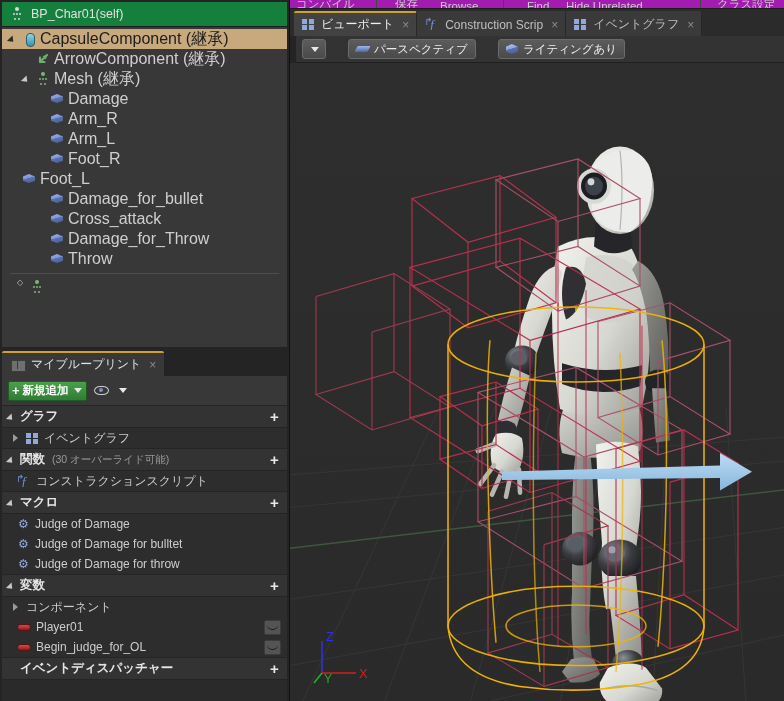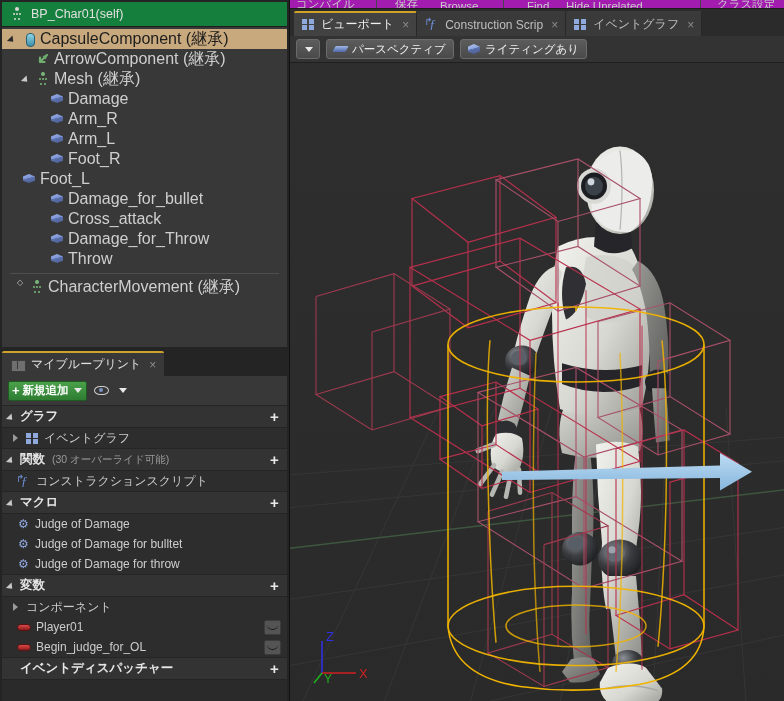--- a/index.html
+++ b/index.html
@@ -273,23 +273,24 @@
     white-space: nowrap;
   }
   .vtab.active {
     background: #424242; color: #f0f0f0;
     border-top: 2px solid #cfa32a;
   }
 
   .vp-toolbar {
     height: 27px; min-height: 27px;
     background: #333333;
-    display: flex; align-items: center; gap: 6px;
+    display: flex; align-items: center; gap: 22px;
     padding: 0 6px;
     border-bottom: 1px solid #1f1f1f;
+    margin-left: 6px;
   }
   .vbtn {
     height: 20px; border-radius: 3px;
     background: linear-gradient(180deg,#5c5c5c,#4a4a4a);
     border: 1px solid #6b6b6b;
     display: flex; align-items: center; gap: 4px;
     padding: 0 7px; color: #f0f0f0; font-size: 11.5px;
     white-space: nowrap;
   }
   .vbtn.tiny { padding: 0 6px; }
@@ -396,21 +397,20 @@
           <div class="tree-row" style="padding-left: 34px;">
             <span class="twisty"></span>
             <span class="ic ic-cube"></span>
             <span class="lbl">Throw</span>
           </div>
         </div>
       <div class="tree-sep"></div>
       <div class="tree-row" style="padding-left:16px;">
         <span class="ic ic-movement"></span>
         <span class="ic ic-person" style="margin-left:-6px;"></span>
-        <span class="lbl">CharacterMovement (継承)</span>
       </div>
     </div>
 
     <div id="myblueprint">
       <div class="mb-tabstrip">
         <div class="mb-tab">
           <span class="ic-book"></span>
           <span>マイブループリント</span>
           <span class="tab-x">×</span>
         </div>

